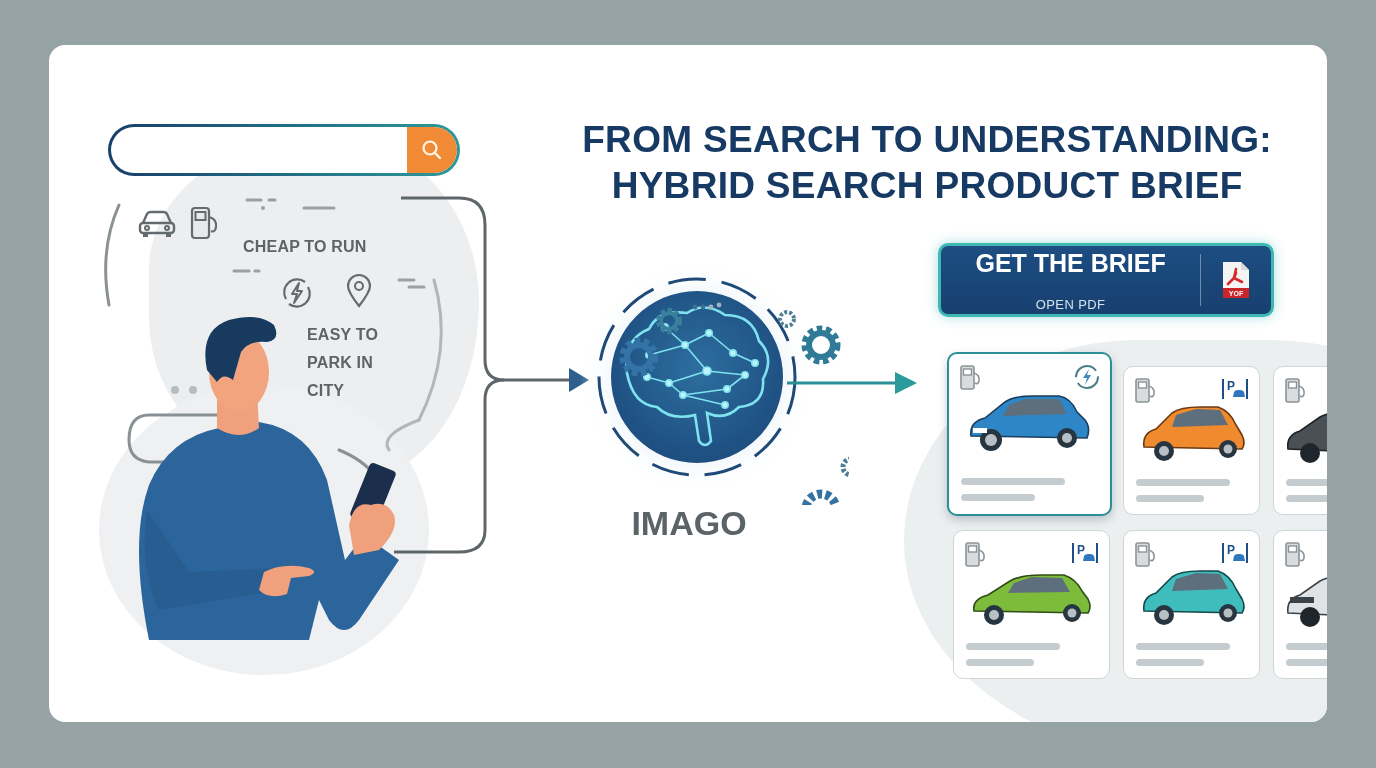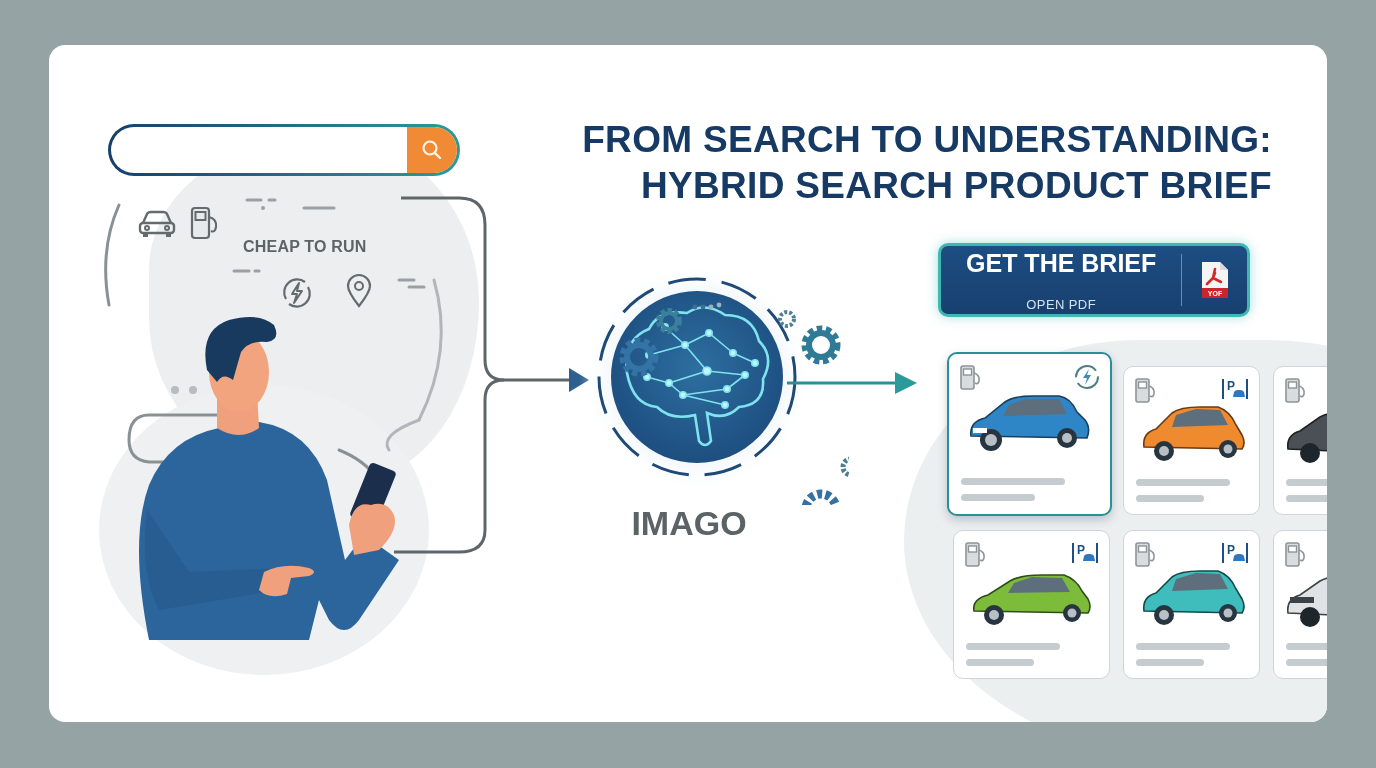--- a/index.html
+++ b/index.html
@@ -44,27 +44,27 @@
     background: #f08a34; border: none; display: flex; align-items: center; justify-content: center;
   }
 
   
   .query-word {
     position: absolute; color: #5d6466; font-weight: 700; font-size: 16px; line-height: 28px; letter-spacing: 0.2px;
   }
 
   
   .title {
-    position: absolute; right: 55px; top: 72px; text-align: right;
+    position: absolute; right: 55px; top: 72px; text-align: center;
     color: #163a63; font-weight: 700; font-size: 37px; line-height: 46px; letter-spacing: 0.3px;
   }
 
   
   .cta {
-    position: absolute; left: 889px; top: 198px; width: 312px; height: 74px;
+    position: absolute; left: 889px; top: 198px; width: 336px; height: 74px;
     background: linear-gradient(180deg, #1d4d82, #17406f);
     border: 3px solid #3fb7b3; border-radius: 10px;
     box-shadow: 0 0 12px rgba(63,183,179,0.45);
     display: flex; align-items: center; cursor: pointer;
   }
   .cta-text { width: 260px; text-align: center; color: #fff; }
   .cta-main { font-weight: 700; font-size: 25px; line-height: 28px; display: block; }
   .cta-sub { font-size: 13px; color: #d6e2ee; display: block; margin-top: 20px; letter-spacing: 0.4px; }
   .cta-divider { width: 1px; height: 52px; background: #6f8cae; }
   .cta-pdf { width: 70px; display: flex; justify-content: center; }
@@ -142,20 +142,25 @@
     <path d="M7 24 A13 13 0 0 1 26 7" fill="none" stroke="#646b6e" stroke-width="2.2"></path>
     <path d="M29 12 A13 13 0 0 1 10 29" fill="none" stroke="#646b6e" stroke-width="2.2"></path>
     <path d="M20 8 L13 19 L18 19 L15 28 L23 16 L18 16 Z" fill="none" stroke="#646b6e" stroke-width="2" stroke-linejoin="round"></path>
   </svg>
   <svg class="abs" style="left:296px;top:228px" width="28" height="36" viewBox="0 0 28 36">
     <path d="M14 33 Q3 19 3 13 A11 11 0 0 1 25 13 Q25 19 14 33 Z" fill="none" stroke="#646b6e" stroke-width="2.2"></path>
     <circle cx="14" cy="13" r="4" fill="none" stroke="#646b6e" stroke-width="2"></circle>
   </svg>
 
   <div class="query-word" style="left:194px;top:188px">CHEAP TO RUN</div>
+  <div class="query-word" style="left:258px;top:276px">
+    <span>EASY TO</span><br>
+    <span>PARK IN</span><br>
+    <span>CITY</span>
+  </div>
 
   <svg class="abs" style="left:60px;top:265px" width="300" height="330" viewBox="0 0 300 330">
 
     <path d="M40 330 Q20 230 40 175 Q60 128 110 118 L150 112 Q200 120 218 170 L236 250 L255 225 L290 250 L250 310 Q235 330 220 310 L210 290 L200 330 Z" fill="#2b659b"></path>
 
     <path d="M38 200 Q30 260 50 300 L170 280 L175 258 L80 262 Z" fill="#275d91"></path>
 
     <path d="M108 80 L148 80 L150 118 Q130 132 108 118 Z" fill="#f0a07c"></path>
 
     <ellipse cx="130" cy="62" rx="30" ry="40" fill="#f2a47f"></ellipse>

